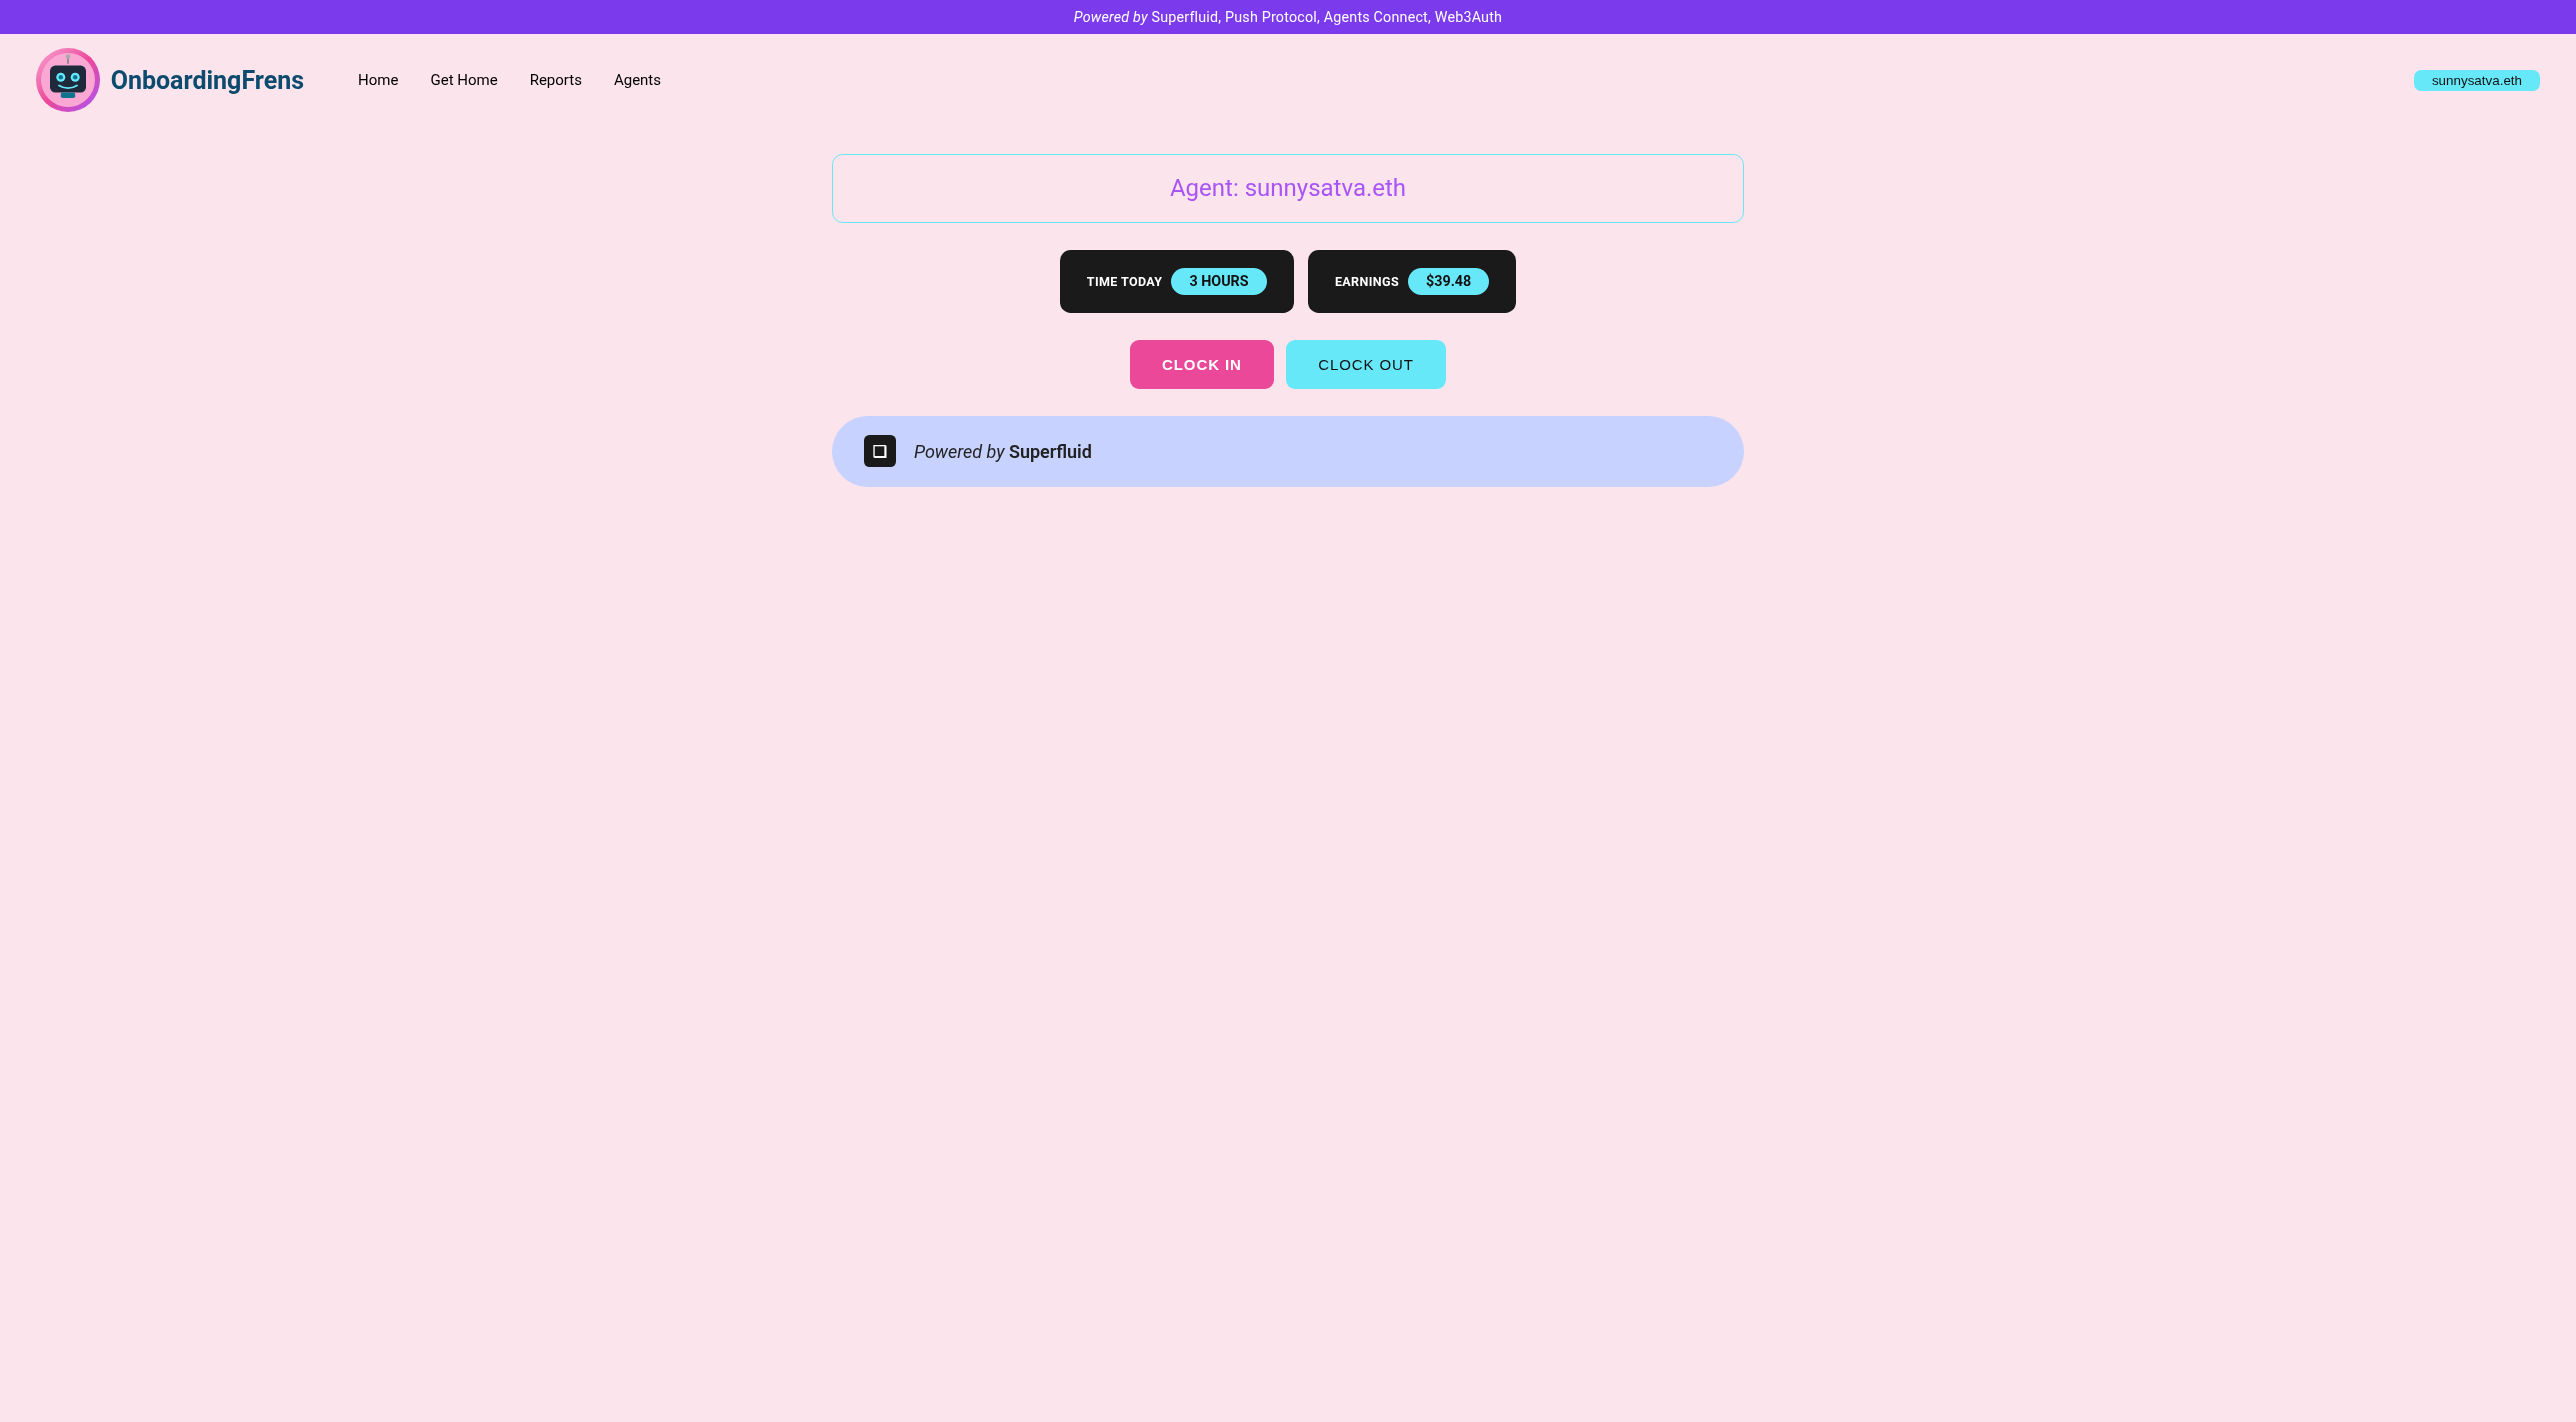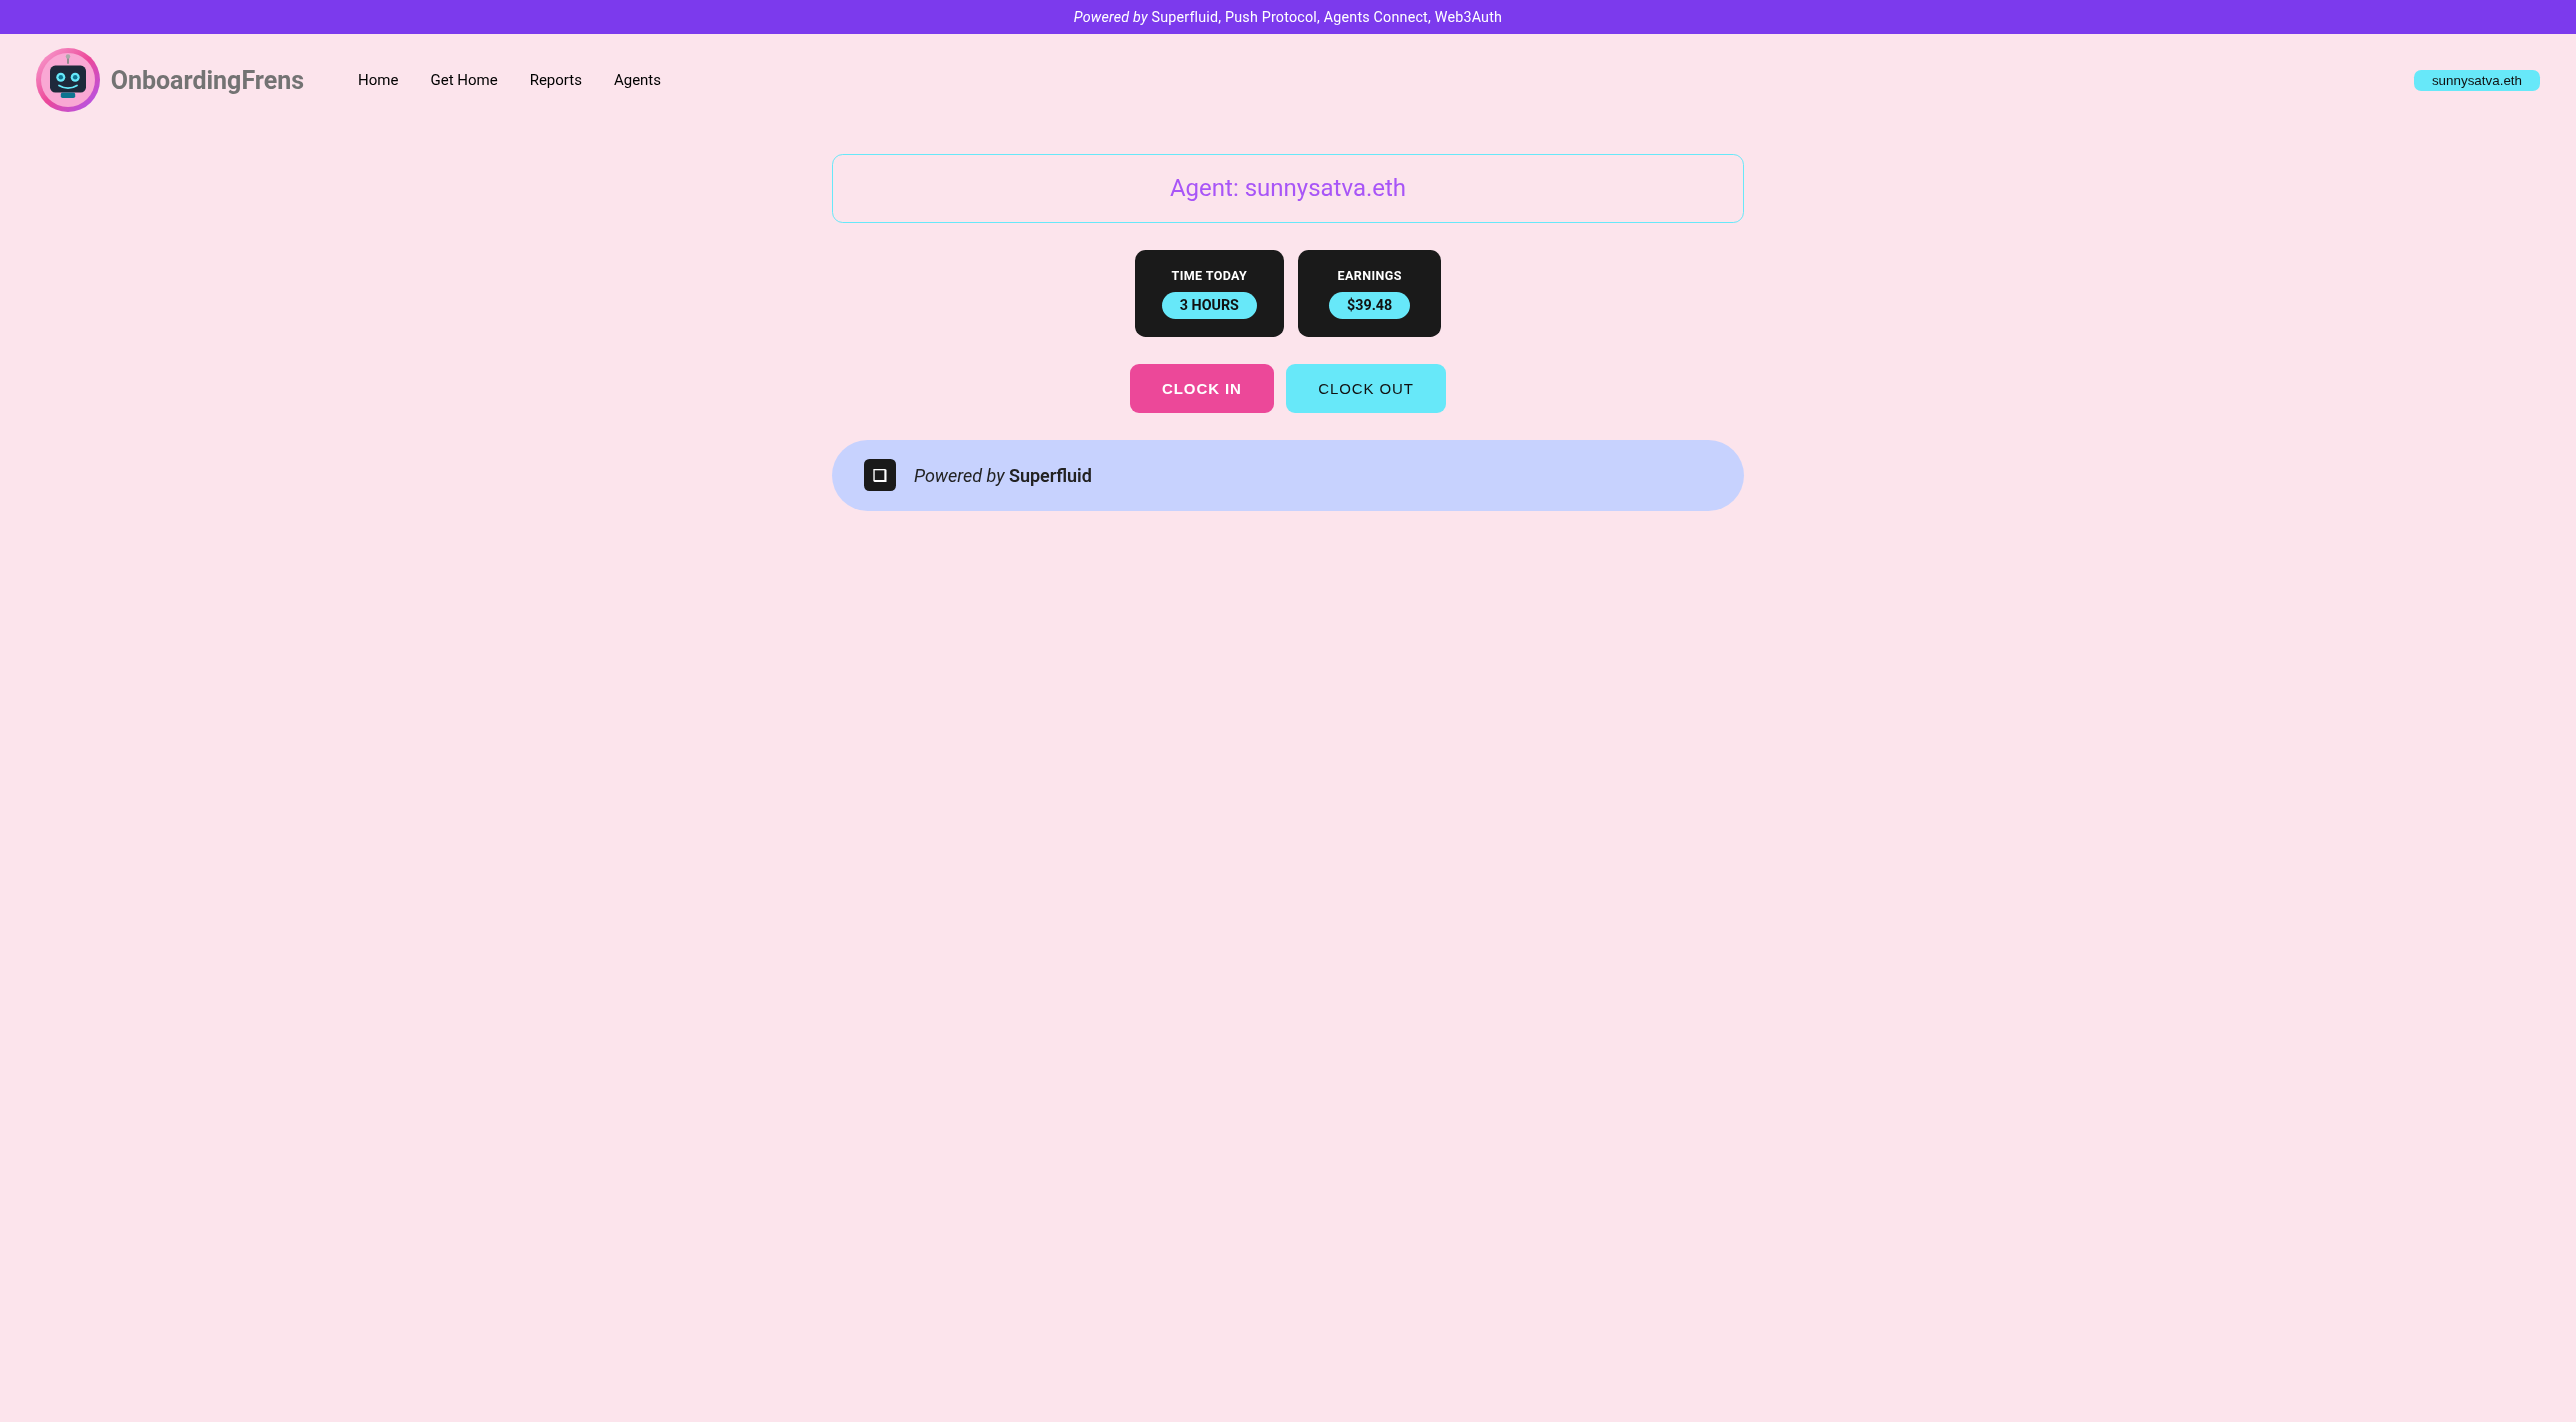--- a/index.html
+++ b/index.html
@@ -58,21 +58,21 @@
     }
 
     .robot-face {
       width: 54px;
       height: 54px;
     }
 
     #app-title {
       font-size: 25px;
       font-weight: 700;
-      color: #737373;
+      color: #0c4a6e;
     }
 
     #nav {
       display: flex;
       align-items: center;
       gap: 32px;
       margin-left: 36px;
       flex: 1;
     }
 
@@ -127,21 +127,20 @@
       display: flex;
       gap: 14.3px;
       justify-content: center;
     }
 
     .stat-card {
       background-color: #1a1a1a;
       border-radius: 10.7px;
       padding: 18px 27px;
       display: flex;
-      flex-direction: column;
       align-items: center;
       gap: 9px;
       min-width: 143px;
     }
 
     .stat-label {
       color: #fff;
       font-size: 12.5px;
       font-weight: 700;
       letter-spacing: 0.4px;

